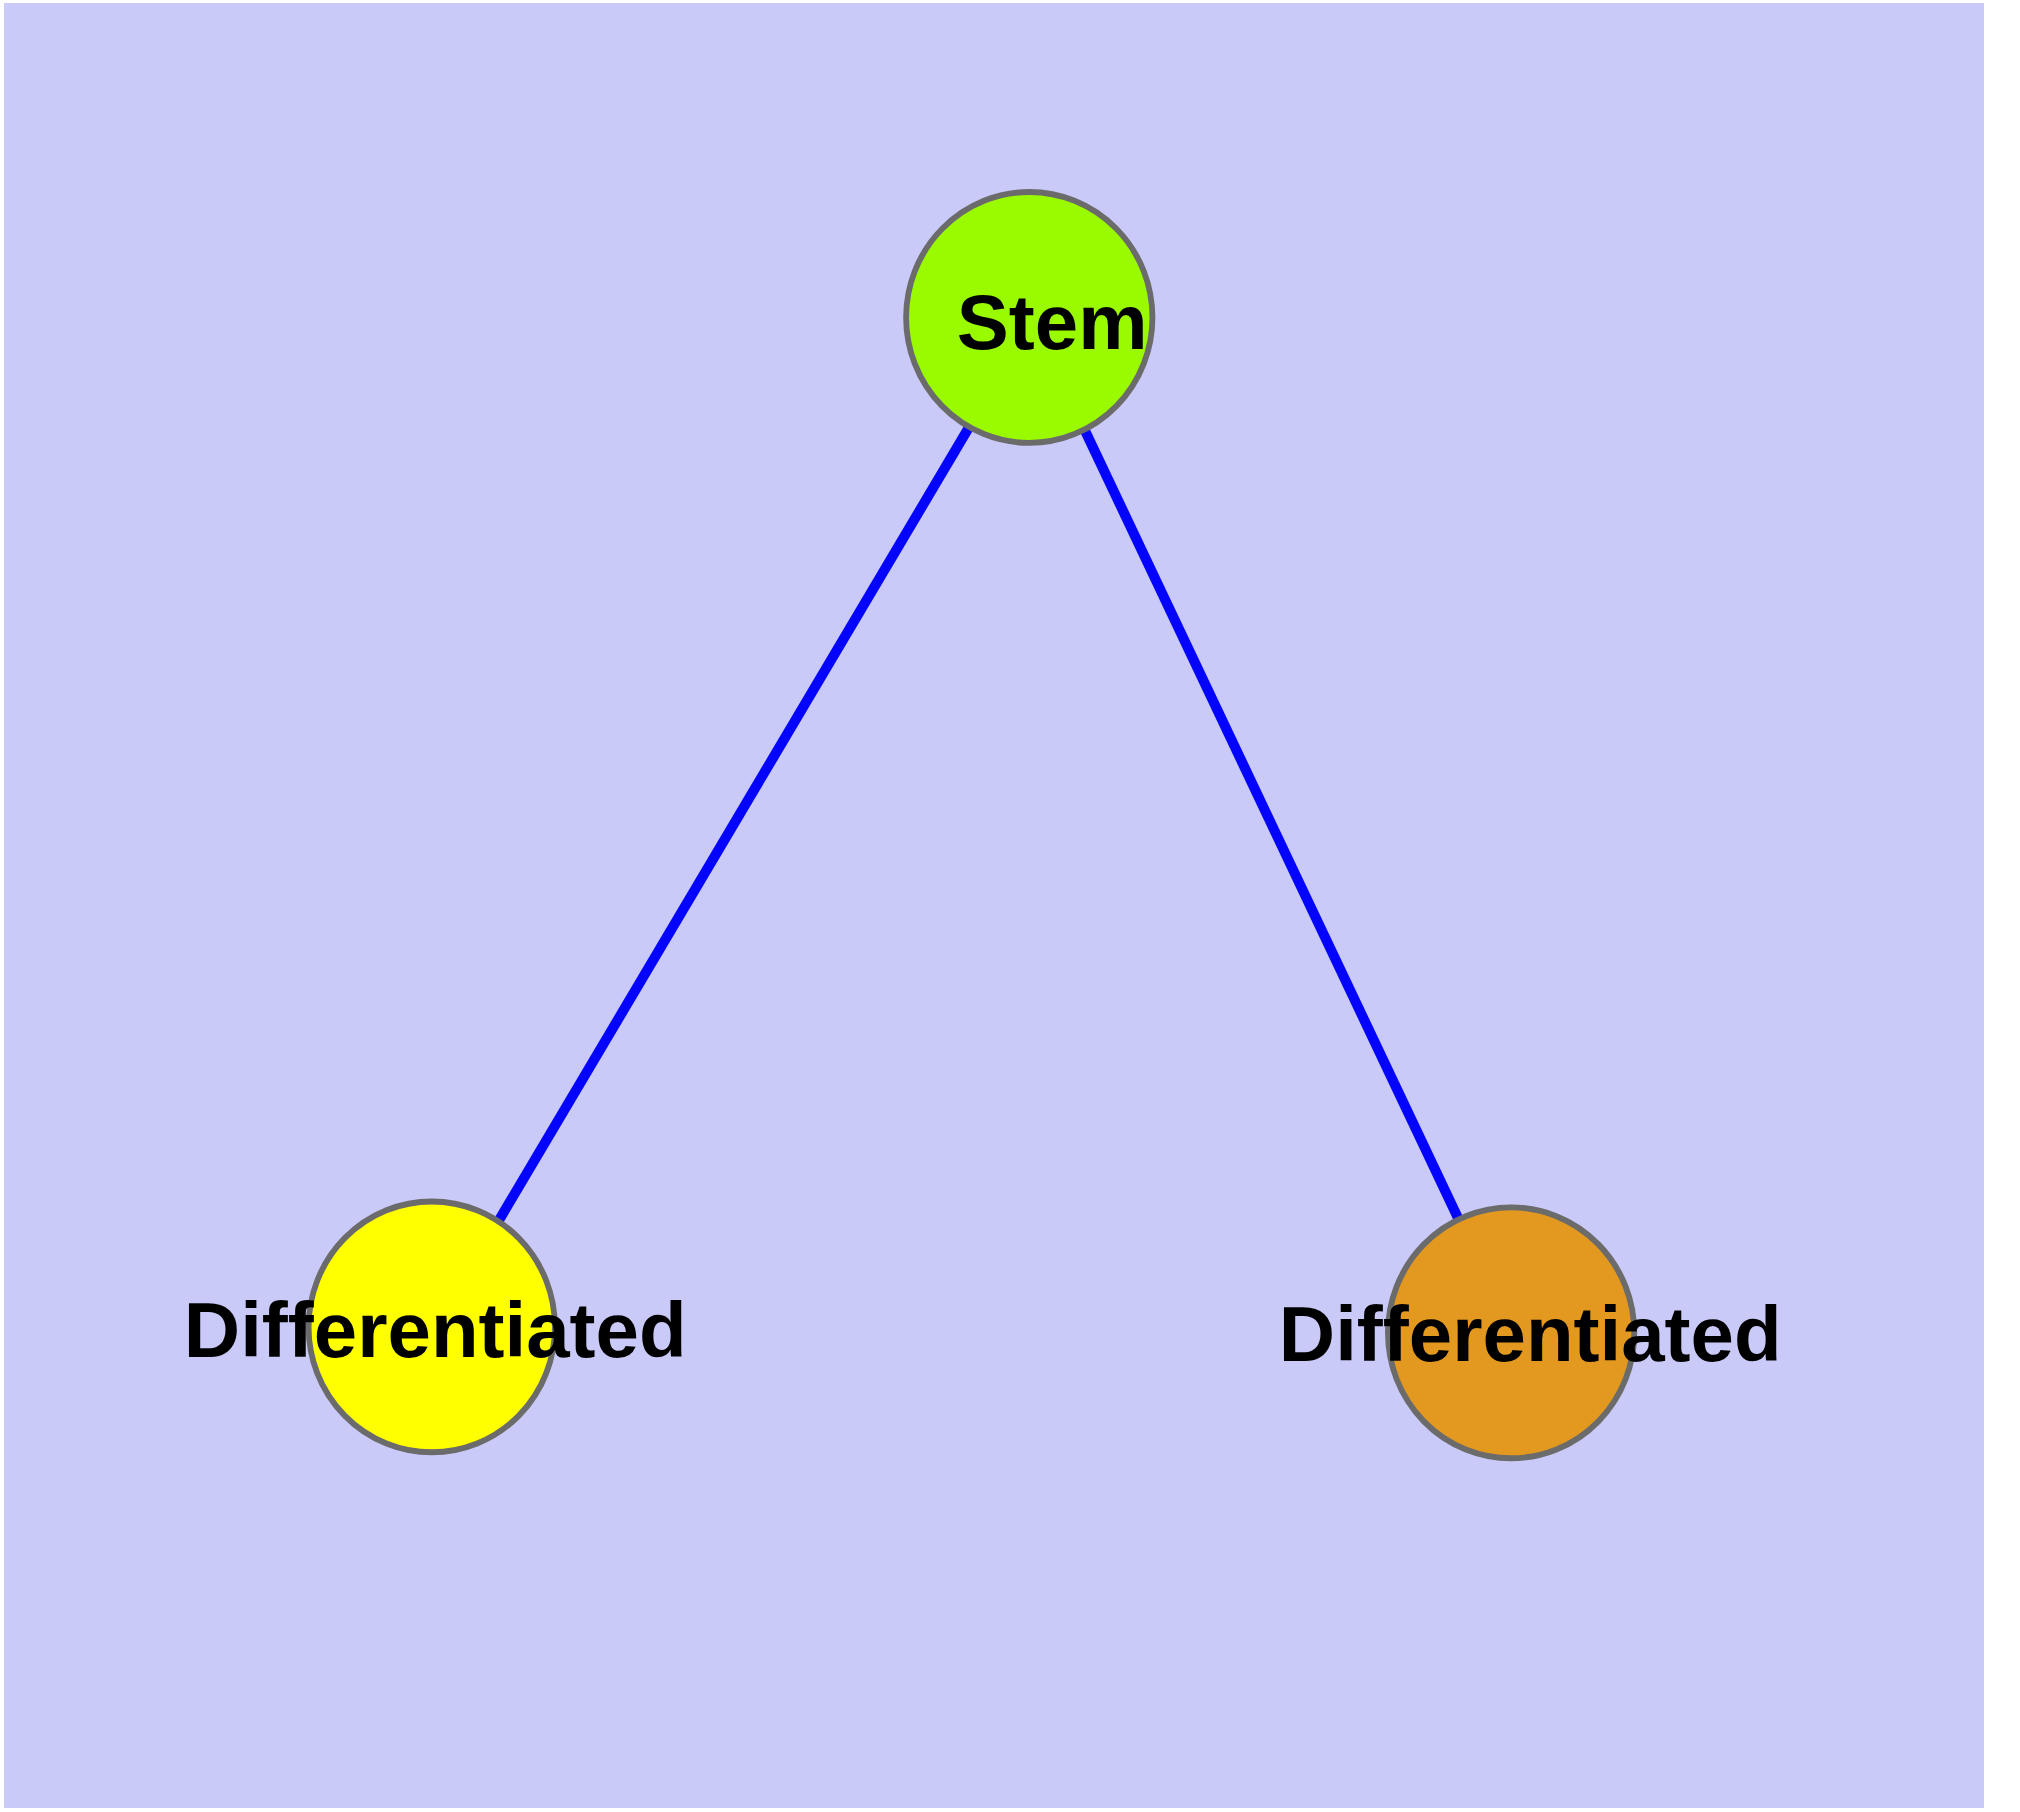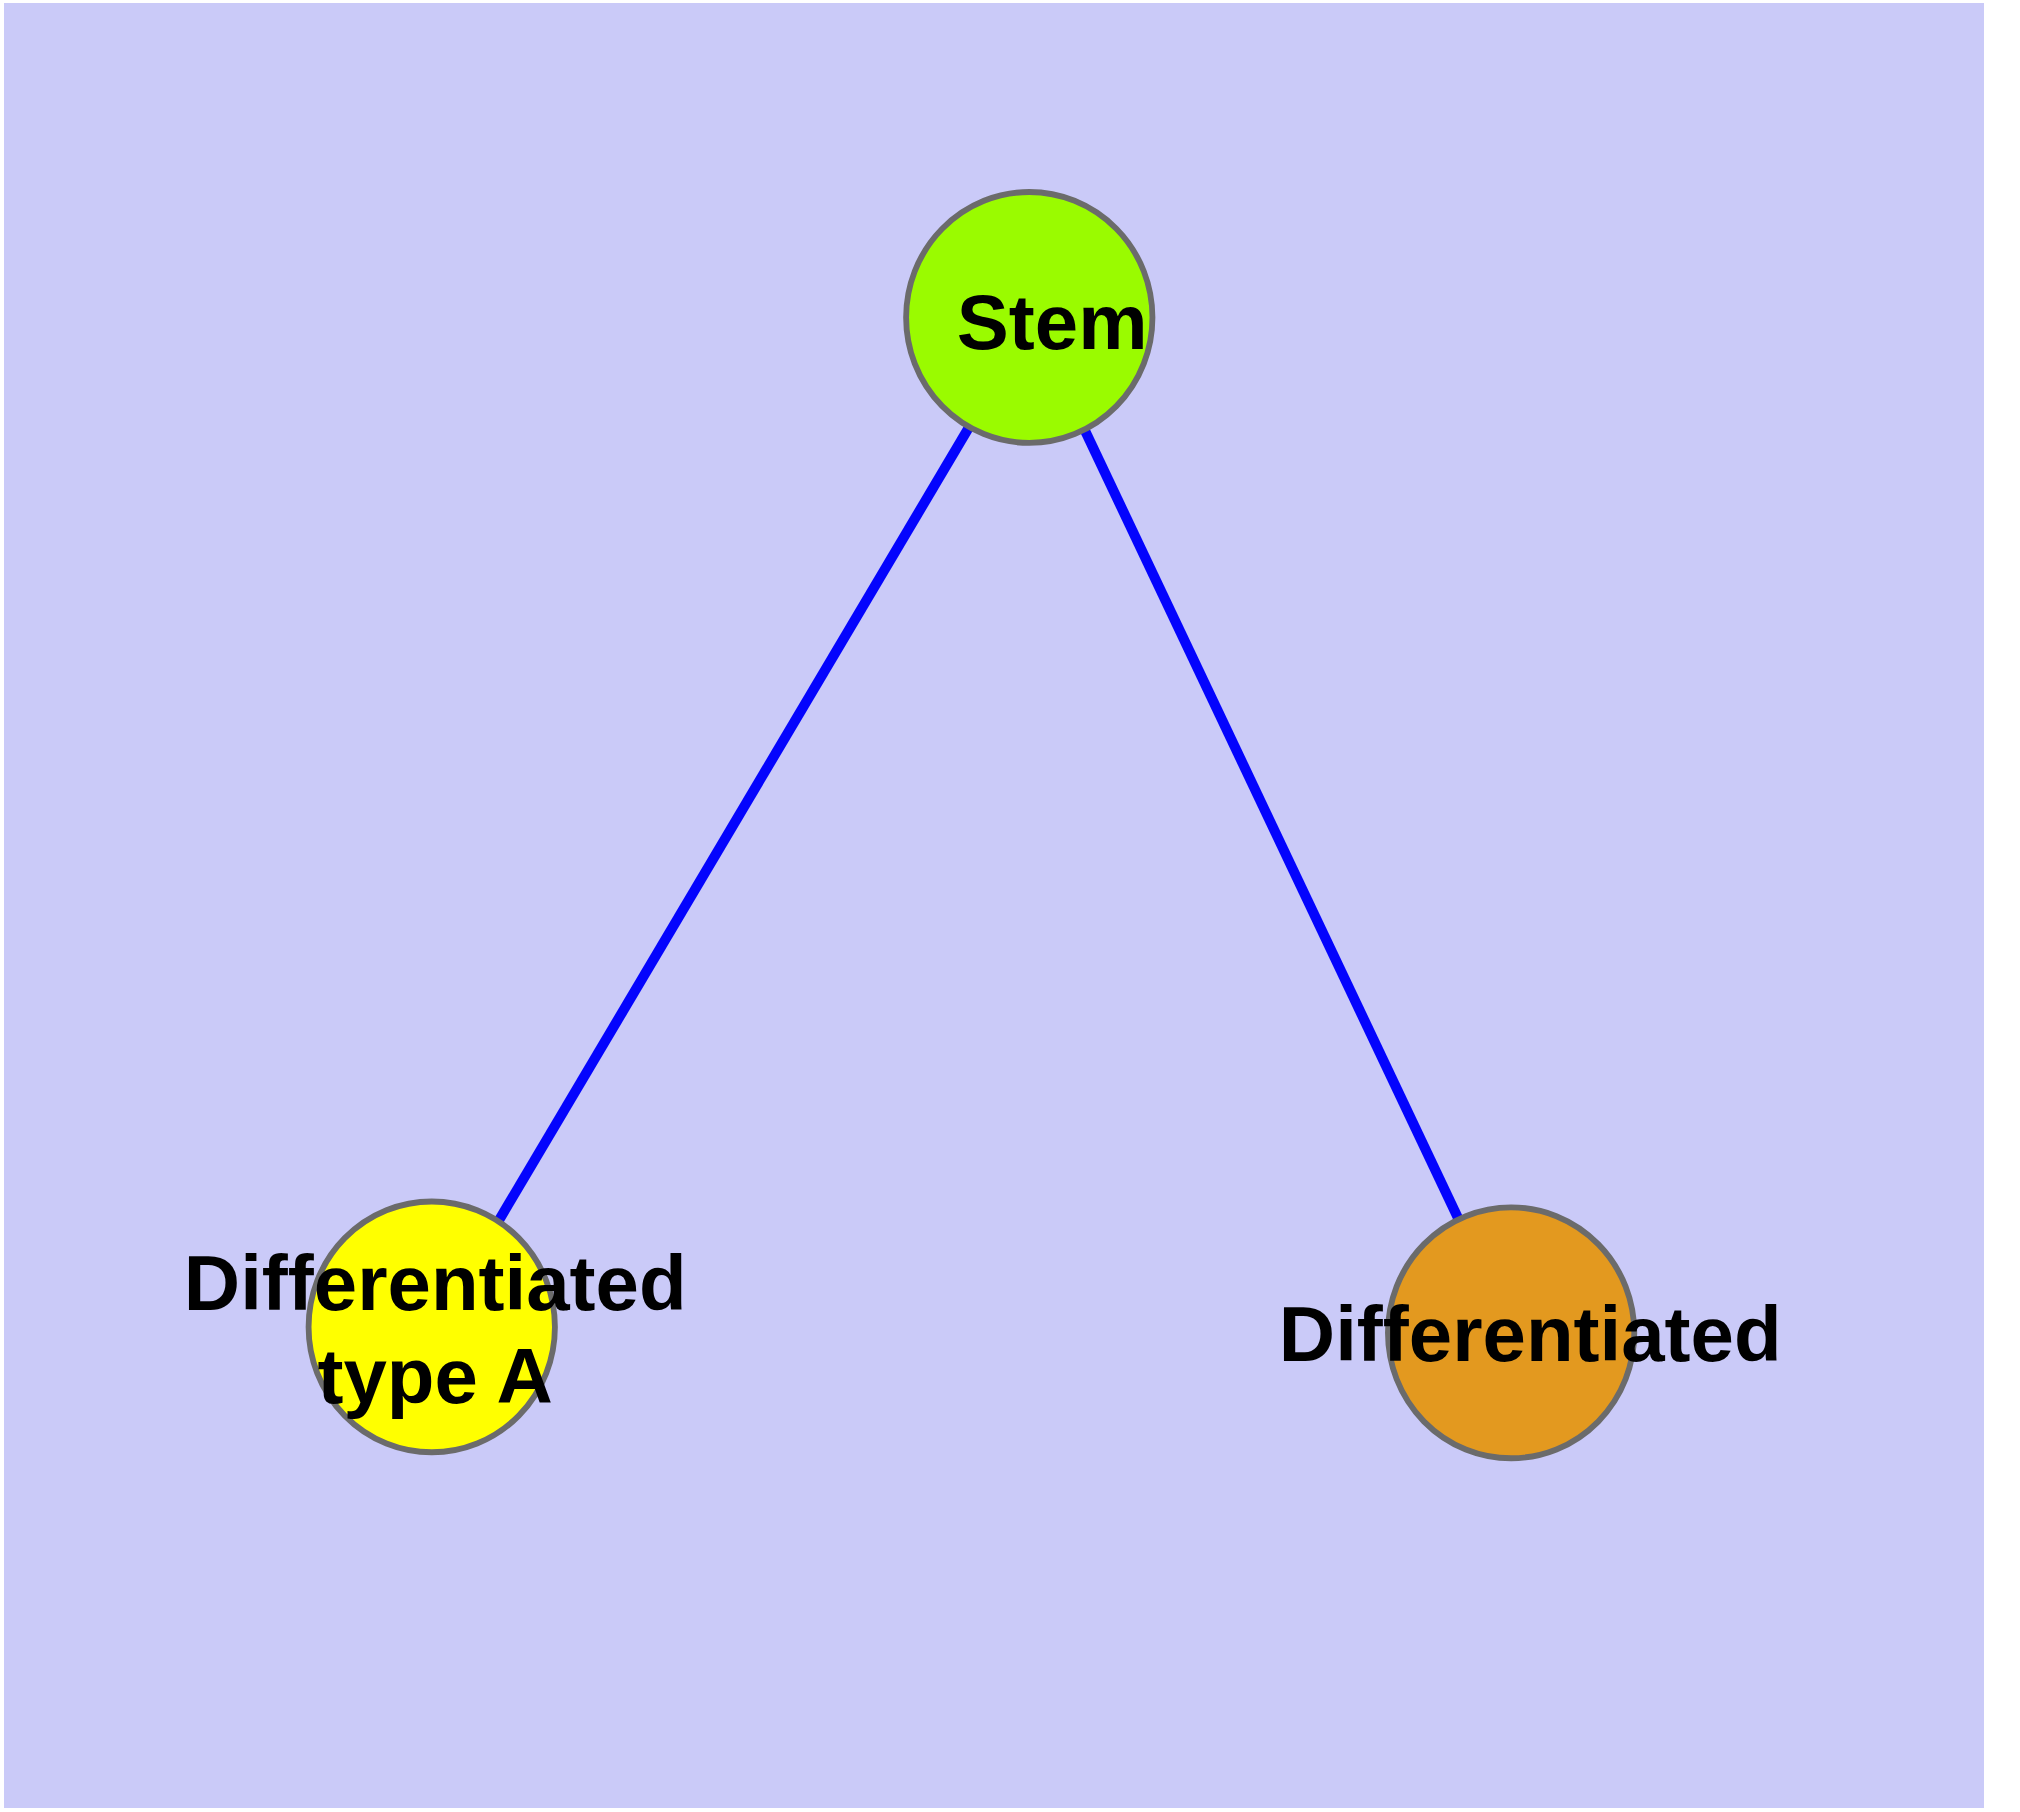--- a/index.html
+++ b/index.html
@@ -63,21 +63,20 @@
 
       <circle class="node-circle" cx="1811" cy="1569" r="148" fill="#E3991F"></circle>
     </svg>
 
     <div class="node-label" style="left: 1048px; top: 319px;">
       <div data-bind="figure.nodes.0.line1">Stem</div>
     </div>
 
     <div class="node-label" style="left: 431px; top: 1327px;">
       <div data-bind="figure.nodes.1.line1">Differentiated</div>
-      <div data-bind="figure.nodes.1.line2">type A</div>
     </div>
 
     <div class="node-label" style="left: 1526px; top: 1331px;">
       <div data-bind="figure.nodes.2.line1">Differentiated</div>
     </div>
 
   </div>
 </div>
 
 

